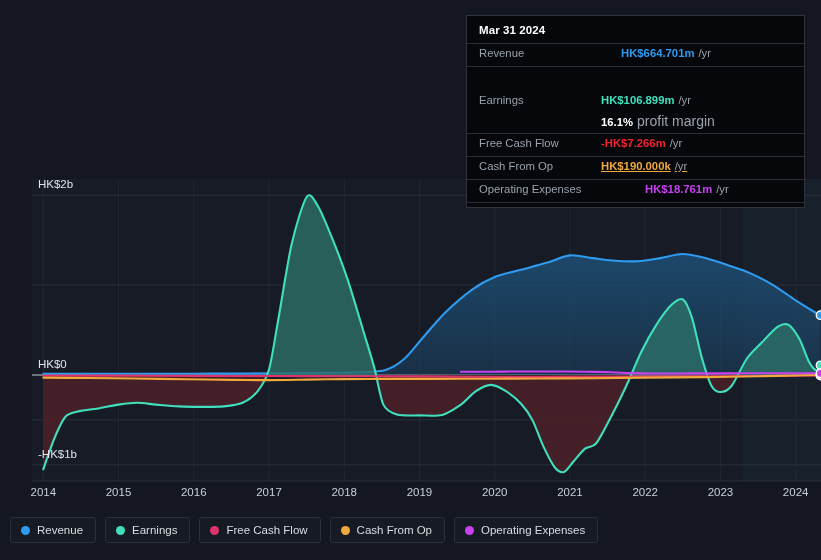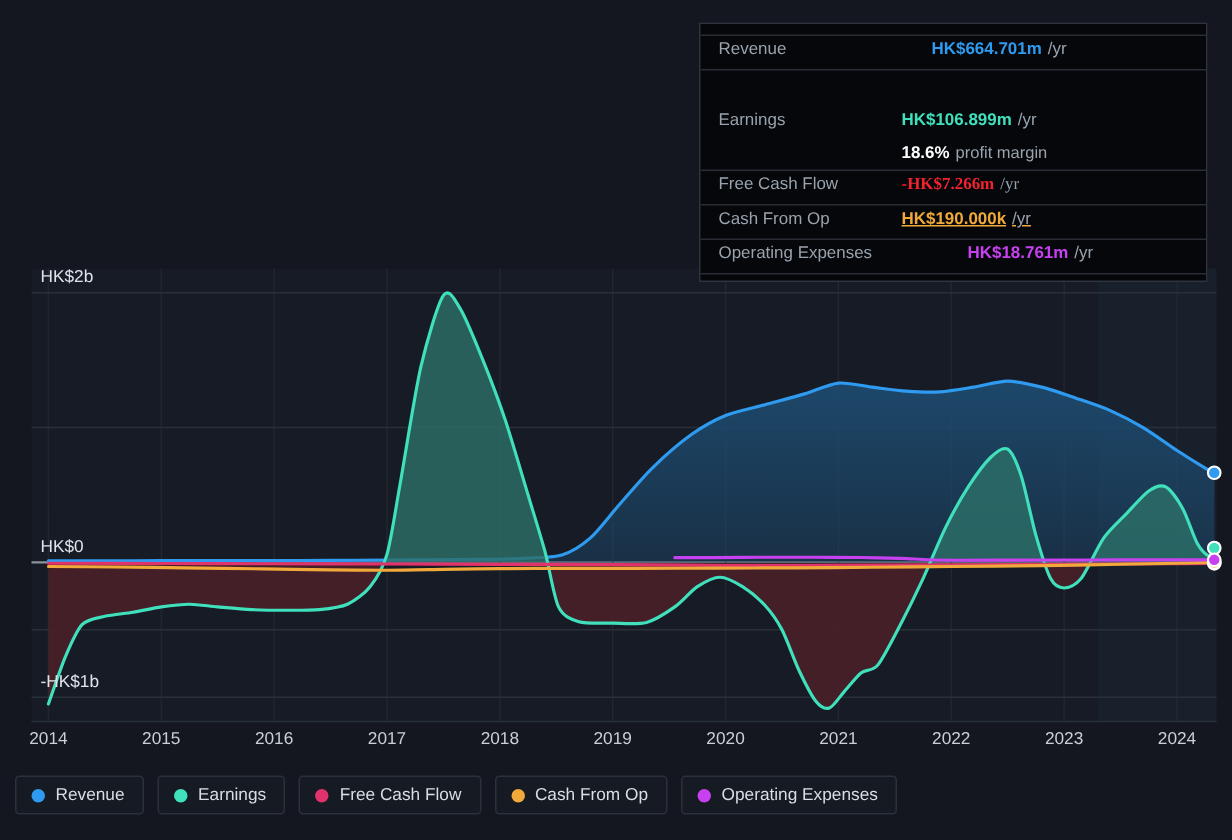--- a/index.html
+++ b/index.html
@@ -19,21 +19,21 @@
     position: absolute;
     left: 0; top: 0;
     width: 821px;
     height: 560px;
     background: #14171f;
   }
 
   
   #chart-wrap {
     position: absolute;
-    left: 5px; top: 0;
+    left: 16px; top: 0;
     width: 677px;
     height: 505px;
   }
   #chart-svg { display: block; }
 
   .axis-label {
     font-size: 11.5px;
     fill: #dfe4ea;
     font-family: "Liberation Sans", sans-serif;
   }
@@ -86,21 +86,21 @@
     color: #9aa3ad;
     font-weight: normal;
     margin-left: 4px;
   }
   .tt-margin-val {
     font-size: 11.3px;
     font-weight: bold;
     color: #ffffff;
   }
   .tt-margin-text {
-    font-size: 11px;
+    font-size: 14px;
     color: #9aa3ad;
     margin-left: 4px;
   }
 
   
   #legend {
     position: absolute;
     left: 10px;
     top: 517px;
     display: flex;
@@ -213,36 +213,37 @@
           <text x="553.9523809523878" y="496" class="xtick-label">2021</text>
           <text x="629.1904761904831" y="496" class="xtick-label">2022</text>
           <text x="704.4285714285783" y="496" class="xtick-label">2023</text>
           <text x="779.6666666666736" y="496" class="xtick-label">2024</text>
           <line x1="16" x2="806" y1="481" y2="481" stroke="#2a3039" stroke-width="1"></line>
         </g>
     </svg>
   </div>
 
   <div id="tooltip">
+    <div class="tt-date">Mar 31 2024</div>
     <div id="tooltip-rows">
         <div class="tt-row">
           <div class="tt-key">Revenue</div>
           <div class="tt-val" style="color: rgb(46, 155, 240); padding-left: 20px;">HK$664.701m<span class="tt-unit">/yr</span></div>
         </div>
         <div class="tt-row">
           <div class="tt-key">Earnings</div>
           <div class="tt-val" style="color: rgb(63, 224, 187); margin-top: 24px;">HK$106.899m<span class="tt-unit">/yr</span></div>
         </div>
         <div class="tt-row noline">
           <div class="tt-key"></div>
-          <div><span class="tt-margin-val">18.6%</span><span class="tt-margin-text">profit margin</span></div>
+          <div><span class="tt-margin-val">16.1%</span><span class="tt-margin-text">profit margin</span></div>
         </div>
         <div class="tt-row">
           <div class="tt-key">Free Cash Flow</div>
-          <div class="tt-val" style="color: rgb(242, 35, 47); font-family: Liberation Serif, serif;">-HK$7.266m<span class="tt-unit">/yr</span></div>
+          <div class="tt-val" style="color: rgb(242, 35, 47);">-HK$7.266m<span class="tt-unit">/yr</span></div>
         </div>
         <div class="tt-row">
           <div class="tt-key">Cash From Op</div>
           <div class="tt-val" style="color: rgb(240, 169, 58); text-decoration: underline;">HK$190.000k<span class="tt-unit">/yr</span></div>
         </div>
         <div class="tt-row">
           <div class="tt-key">Operating Expenses</div>
           <div class="tt-val" style="color: rgb(200, 65, 240); margin-left: 44px;">HK$18.761m<span class="tt-unit">/yr</span></div>
         </div>
         <div class="tt-row" style="padding: 0px; min-height: 0px;"></div>

